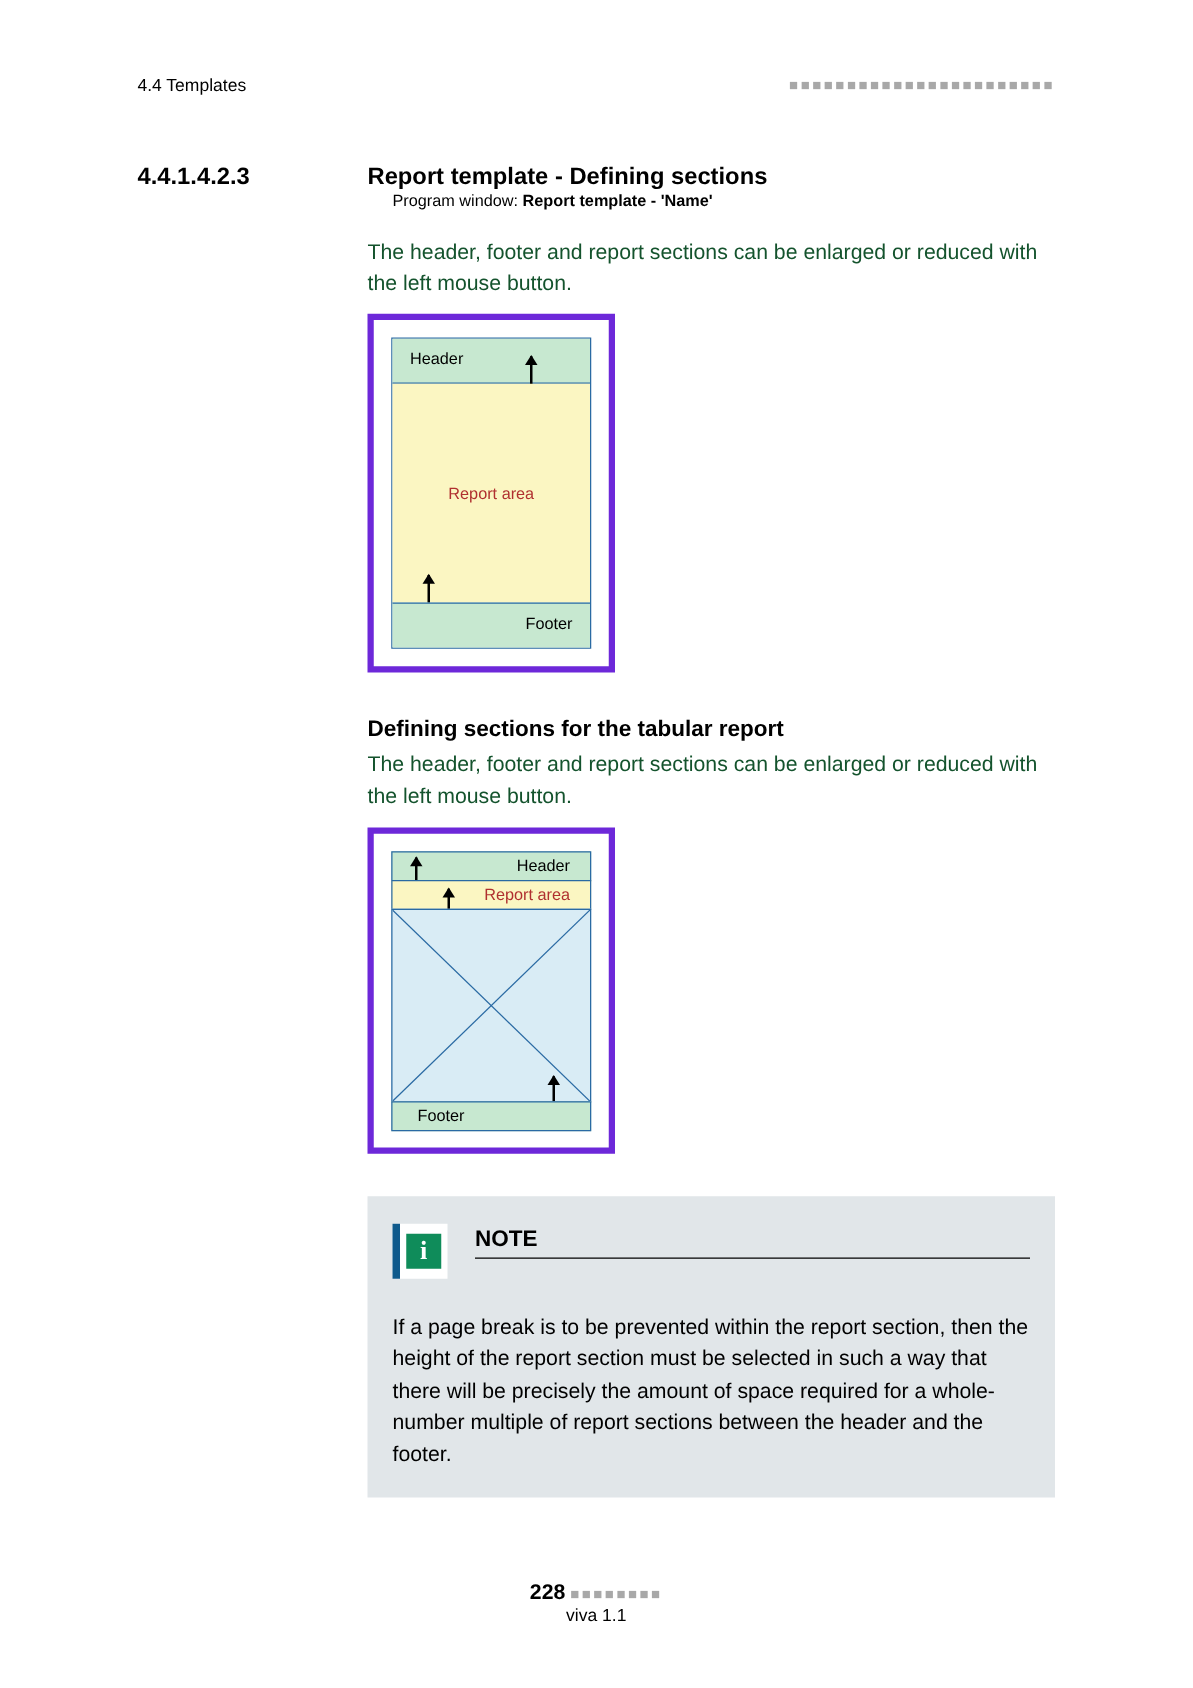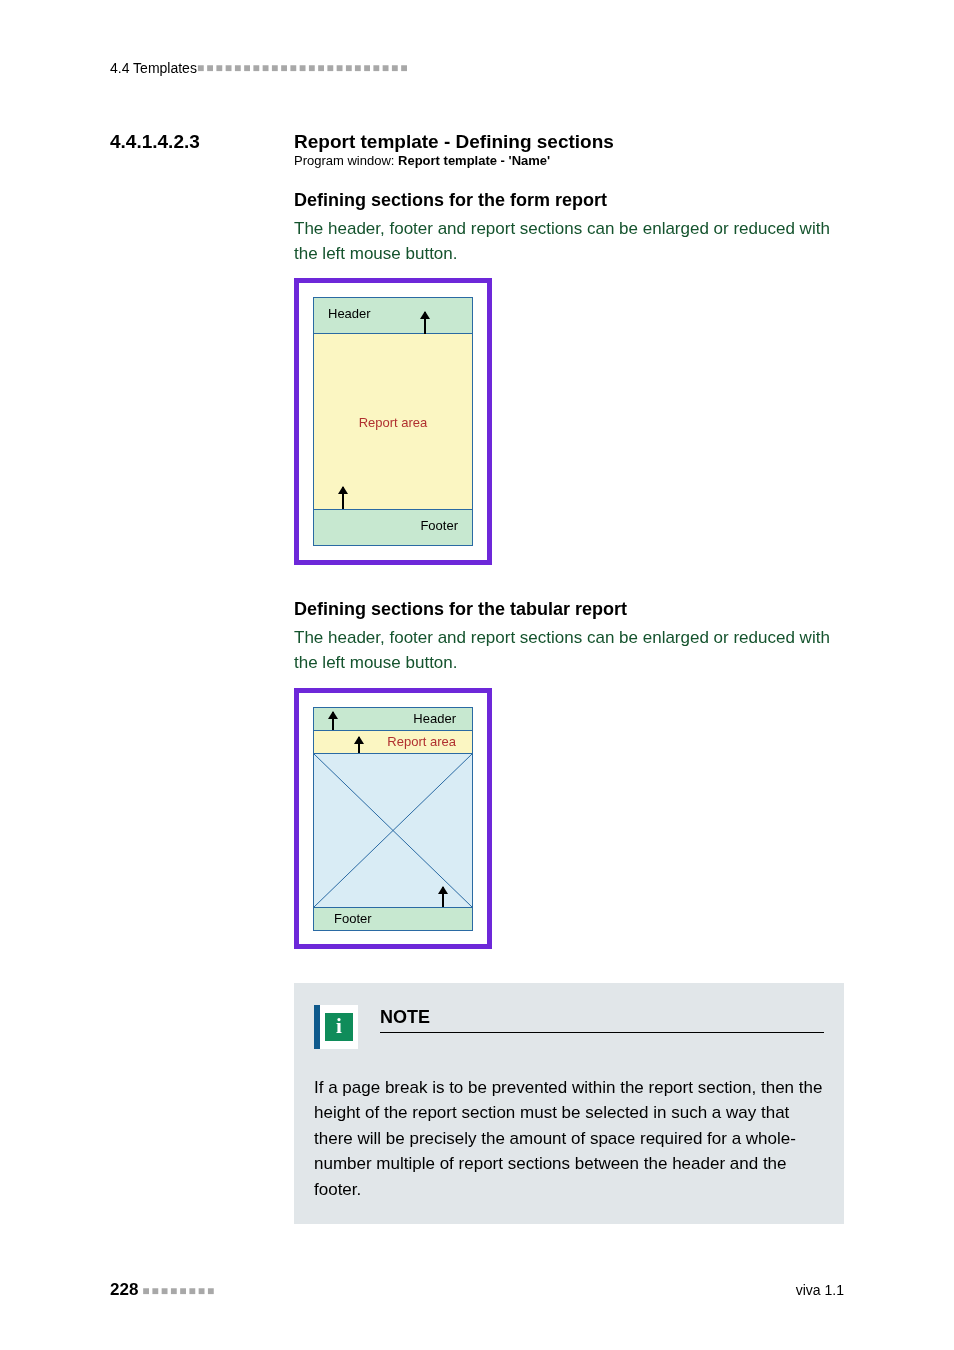--- a/index.html
+++ b/index.html
@@ -12,20 +12,21 @@
     position: relative;
   }
   .page {
     width: 954px;
     height: 1350px;
     position: relative;
     padding: 60px 110px 50px 110px;
   }
   .top-header {
     display: flex;
+    justify-content: space-between;
     align-items: center;
     font-size: 14px;
     margin-bottom: 55px;
   }
   .top-header .left { color: #000; }
   .dots-right, .dots-footer {
     letter-spacing: 2px;
     color: #a8a8a8;
     font-size: 12px;
   }
@@ -50,20 +51,21 @@
   }
   .section-title {
     font-weight: 700;
     font-size: 19px;
     color: #000;
   }
   .prog-win {
     font-size: 13px;
     color: #000;
     margin-bottom: 22px;
+    margin-left: 20px;
   }
   .prog-win .bold { font-weight: 700; }
   .sub-heading {
     font-weight: 700;
     font-size: 18px;
     color: #000;
     margin-bottom: 6px;
   }
   .body-text {
     font-size: 17px;
@@ -200,20 +202,21 @@
   }
   .page-footer {
     position: absolute;
     bottom: 50px;
     left: 110px;
     right: 110px;
     display: flex;
     justify-content: space-between;
     align-items: center;
     font-size: 14px;
+    flex-direction: column;
   }
   .page-num { font-weight: 700; font-size: 17px; }
 </style>
 </head>
 <body>
 
 <div class="page">
 
   <div class="top-header">
     <span class="left">4.4 Templates</span>
@@ -223,21 +226,20 @@
   <div class="section-row">
     <div class="section-num-col">
       <div class="section-num">4.4.1.4.2.3</div>
     </div>
     <div class="content-col">
       <div class="section-title">Report template - Defining sections</div>
       <div class="prog-win">
         <span>Program window: </span><span class="bold">Report template - 'Name'</span>
       </div>
 
-      <div class="sub-heading">Defining sections for the form report</div>
       <div class="body-text">The header, footer and report sections can be enlarged or reduced with the left mouse button.</div>
 
       <div class="diagram-wrap">
         <div class="form-diagram">
           <div class="form-header">
             <span class="lbl">Header</span>
             <div class="arrow-v" style="height:34px; right:42px; top:14px;">
               <div class="line"></div>
             </div>
           </div>

